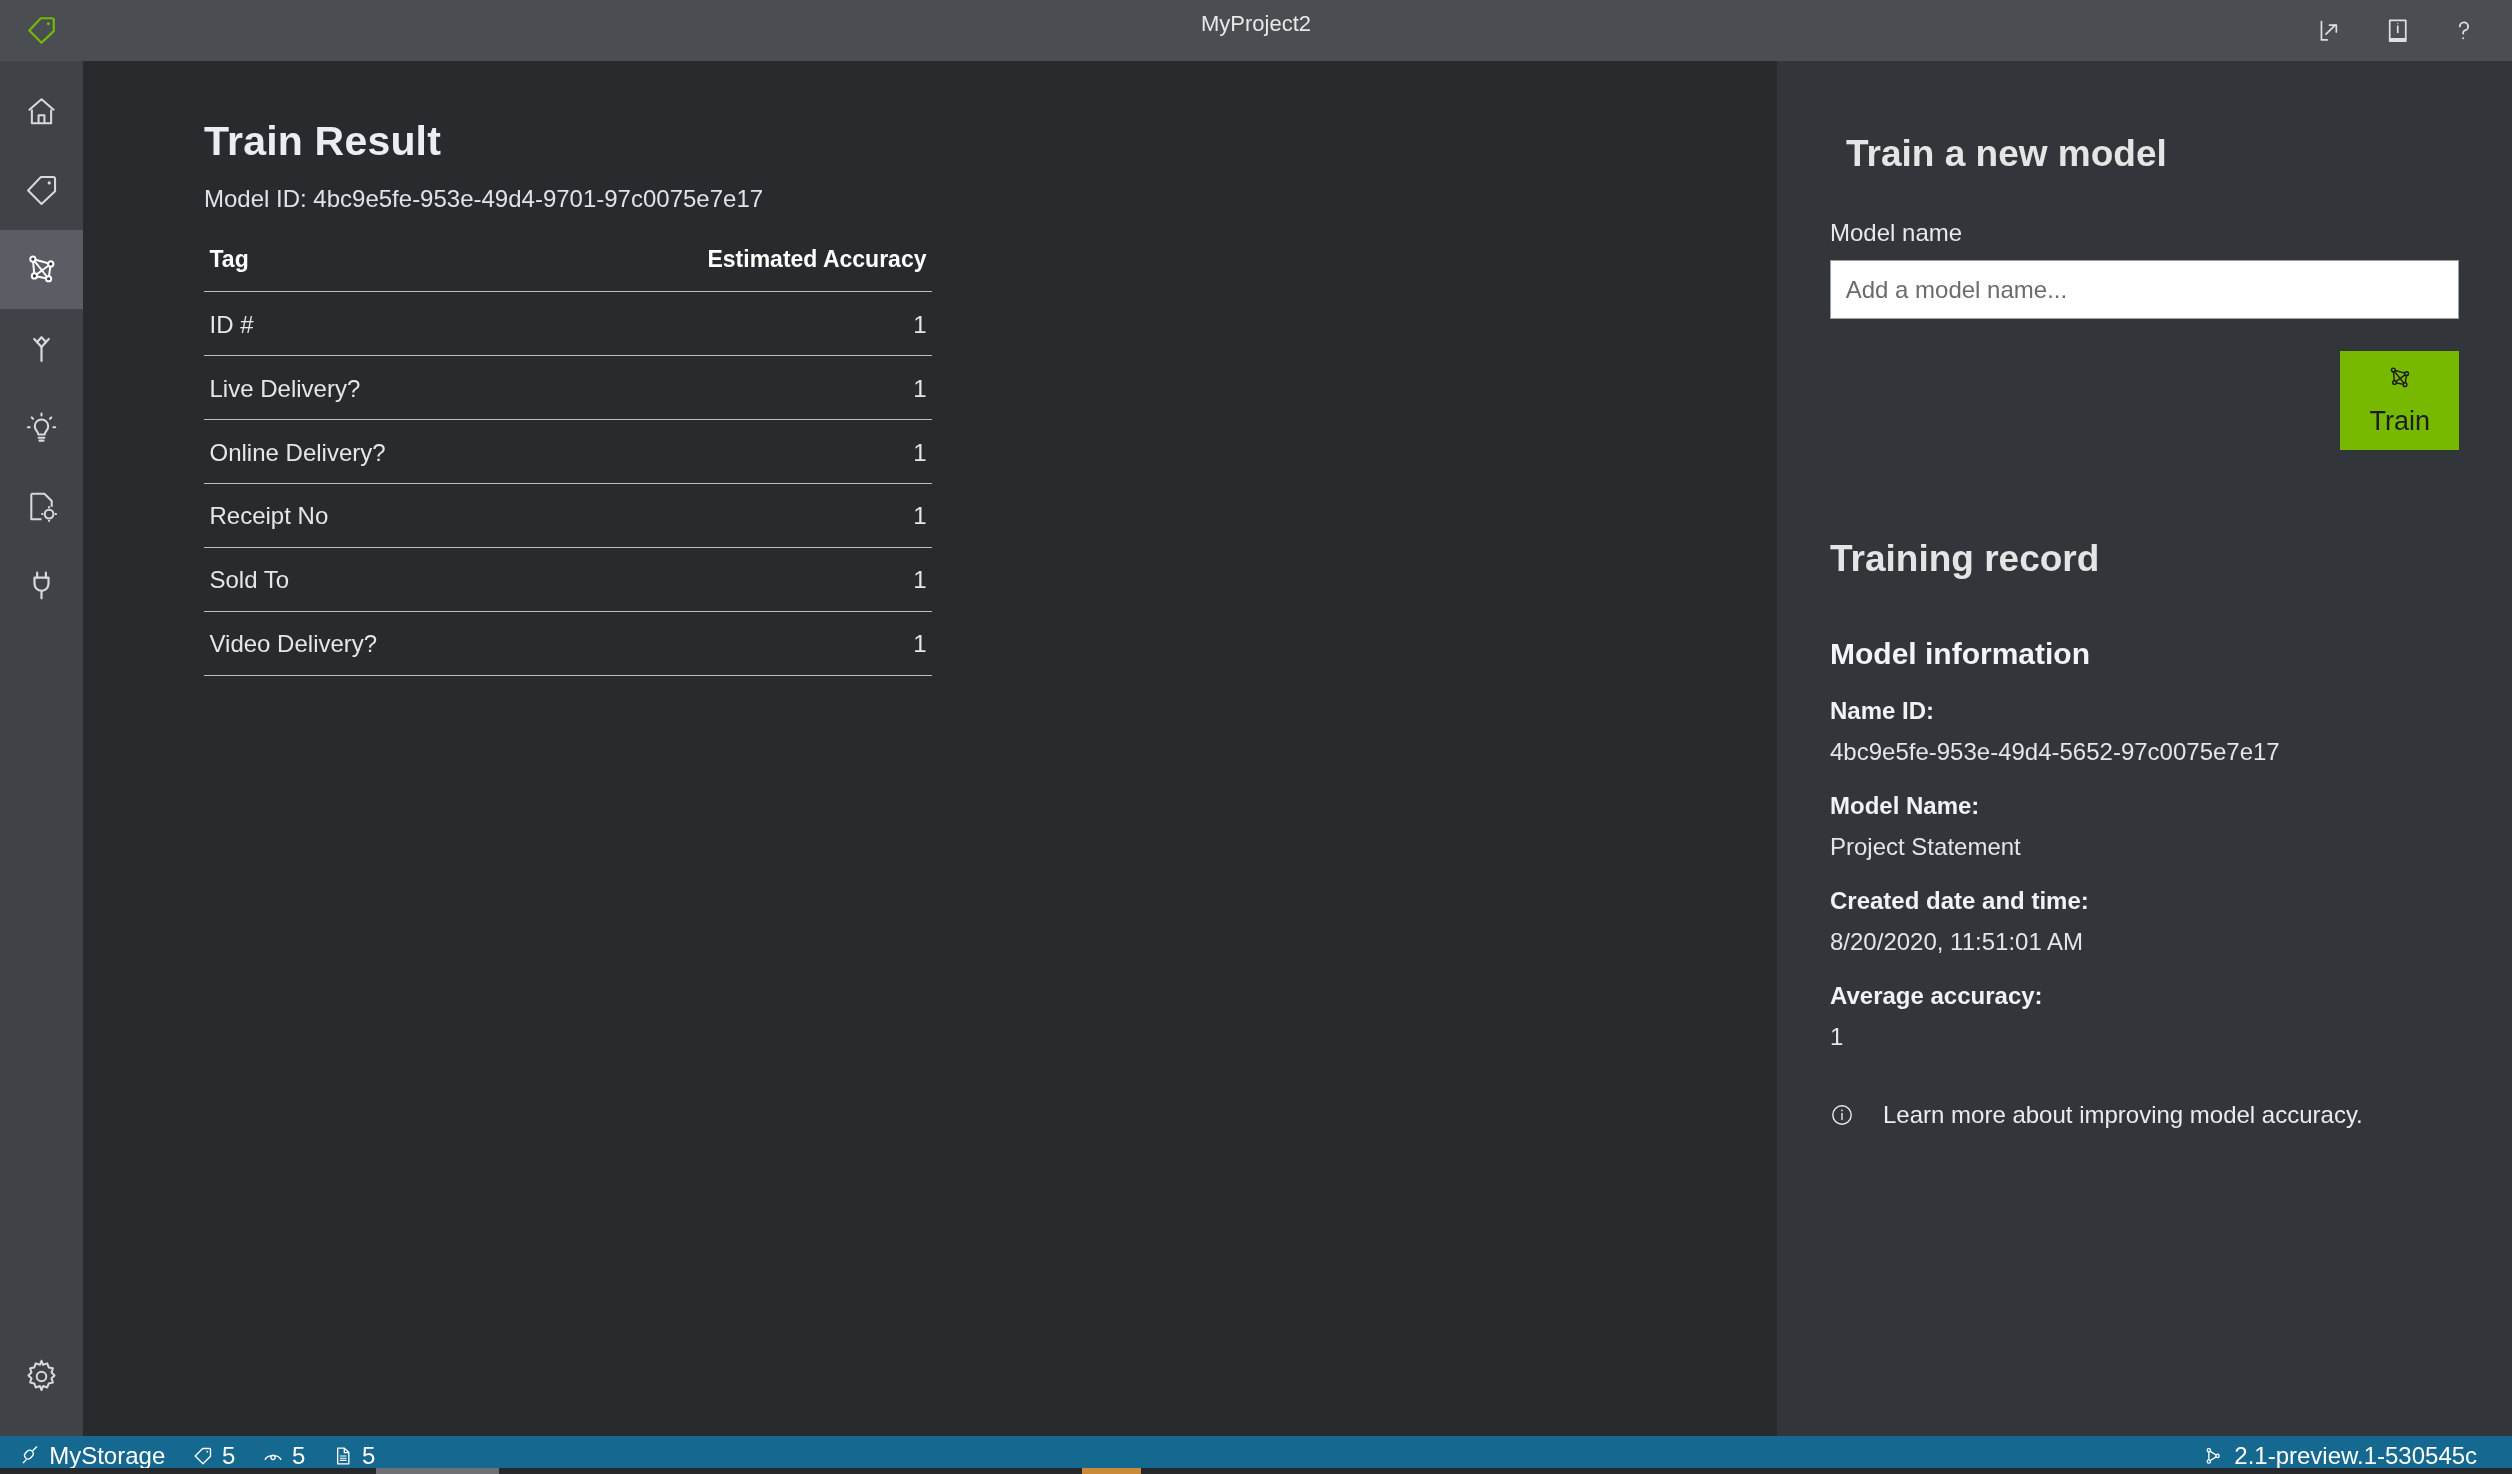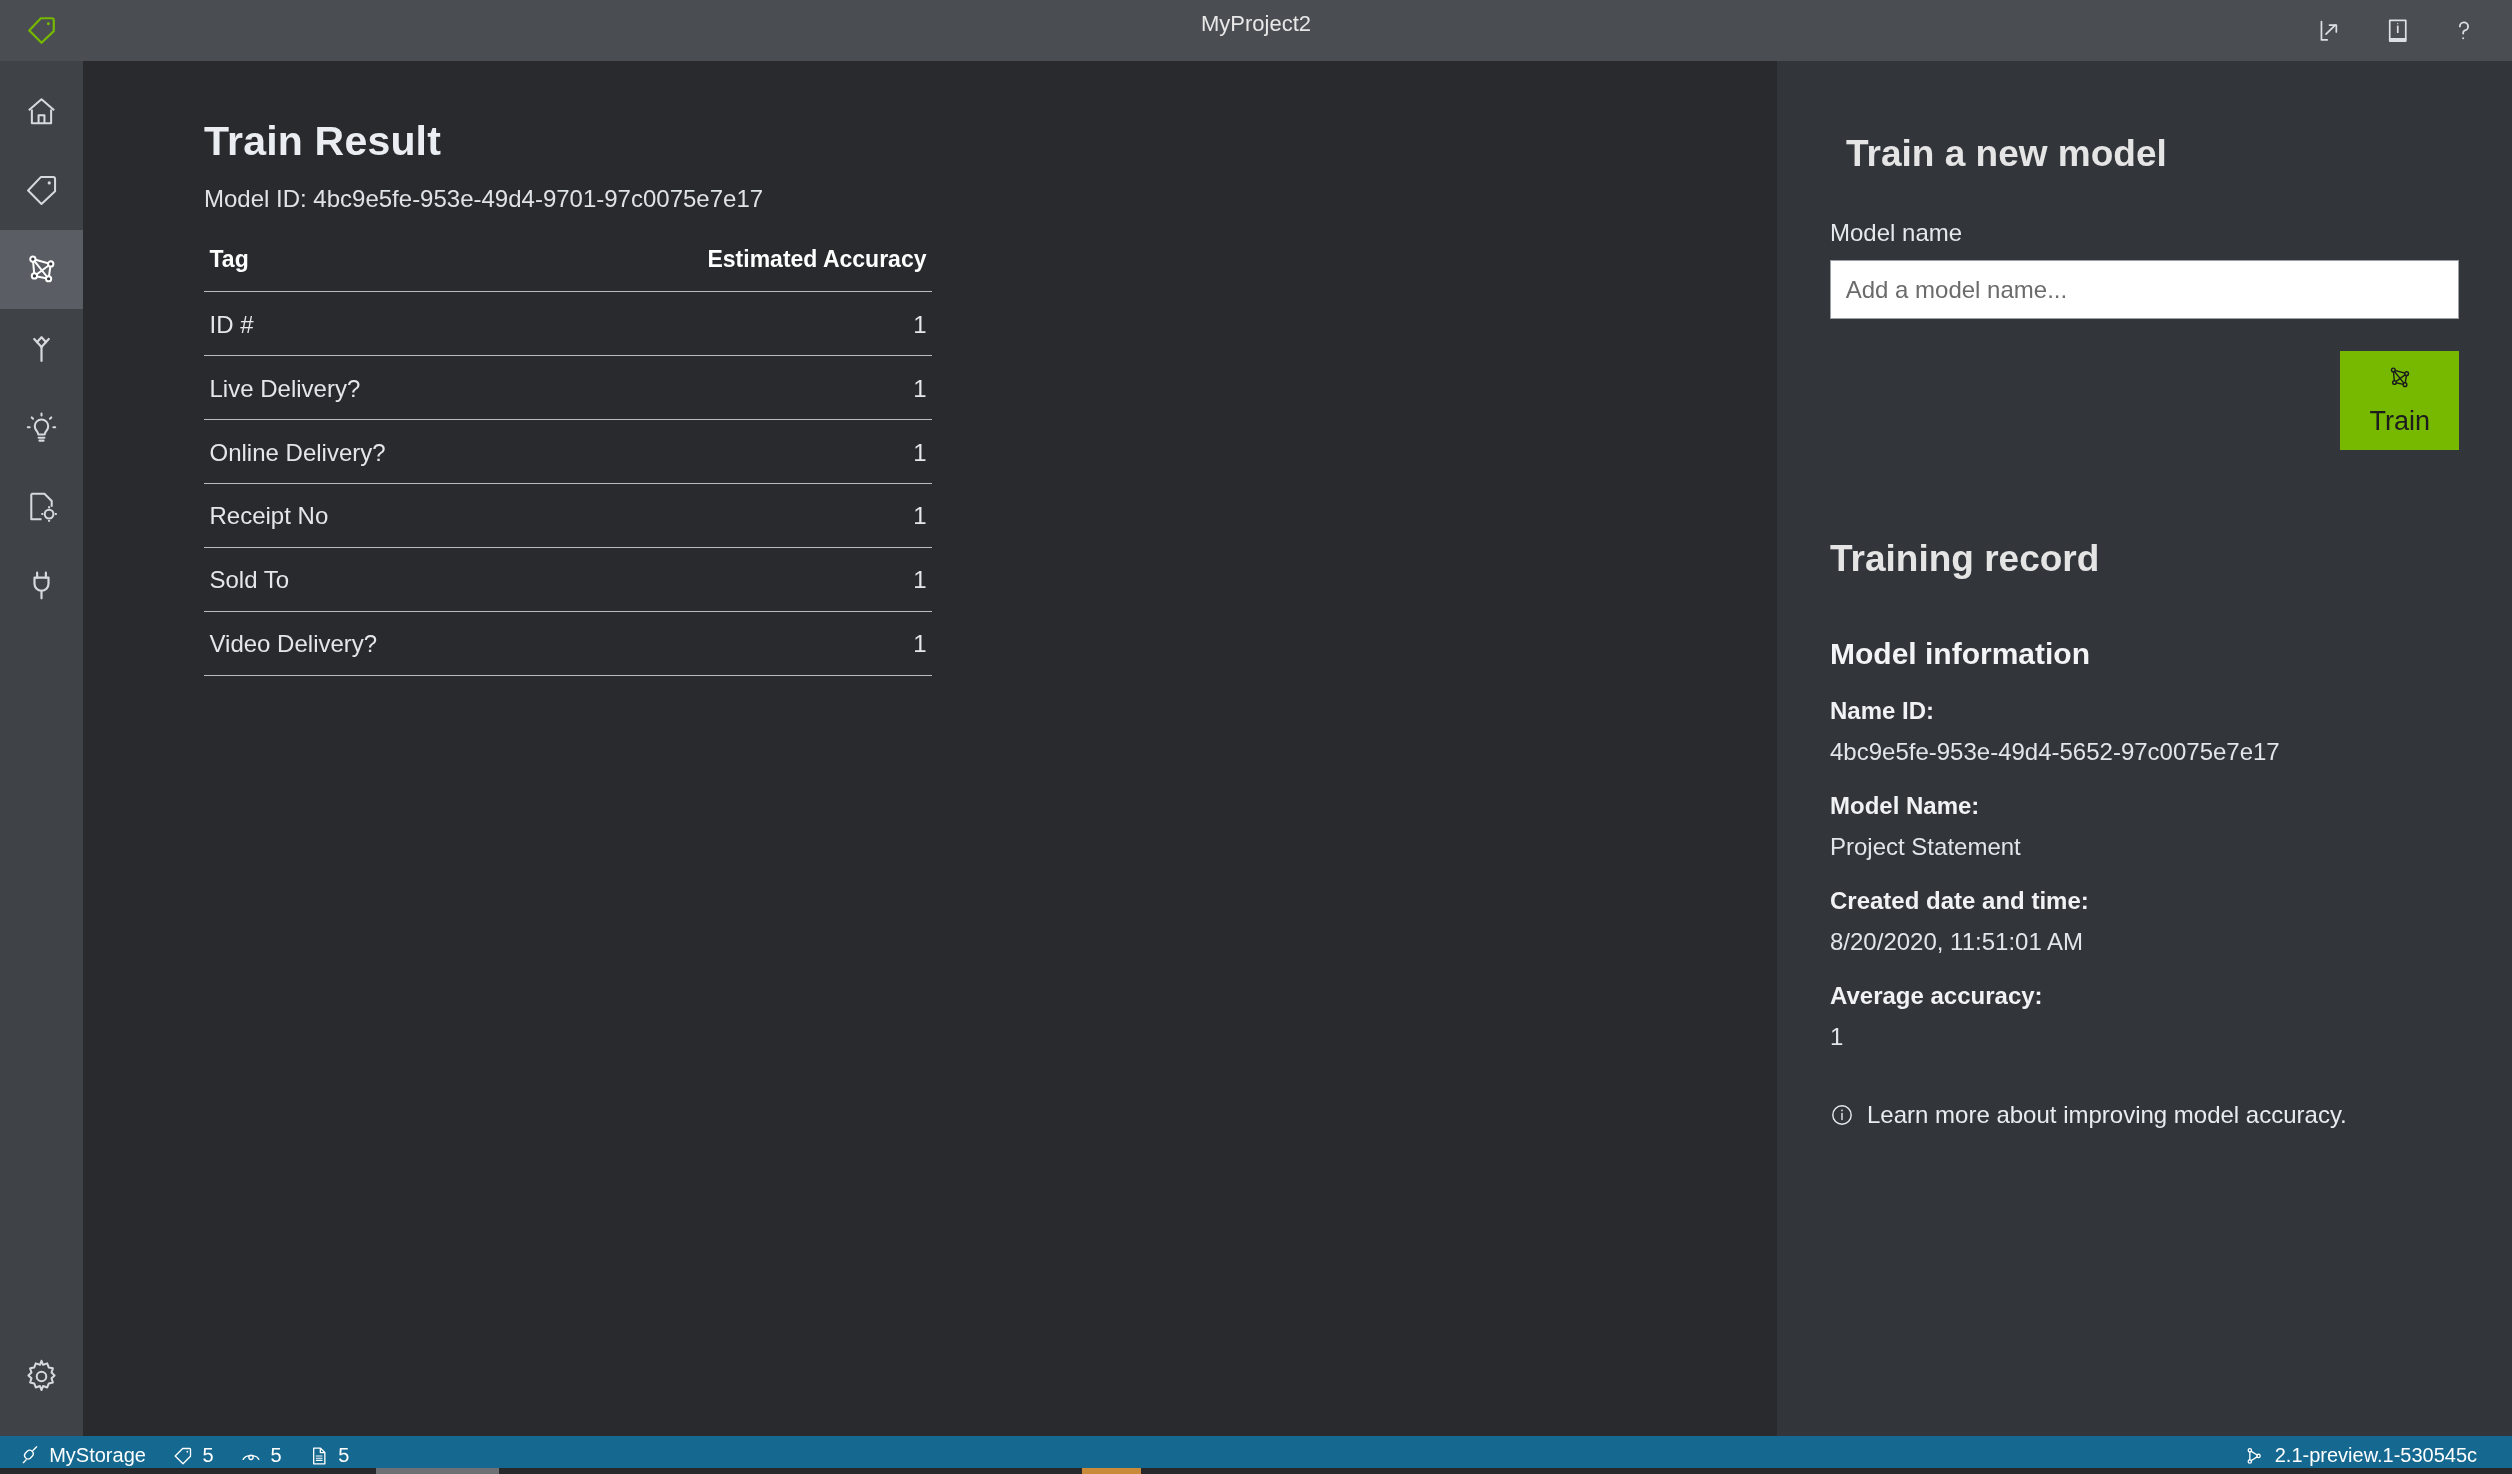--- a/index.html
+++ b/index.html
@@ -97,30 +97,30 @@
     color: #1d1d1d; font-size: 27px;
     padding: 13px 29px; cursor: pointer;
     font-family: "Liberation Sans", sans-serif;
     flex-direction: column;
   }
   .section-title { color: #e5e5e5; font-size: 37px; font-weight: 600; margin-top: 88px; }
   .subsection-title { color: #f2f4f6; font-size: 30px; font-weight: 600; margin-top: 57px; margin-bottom: 9.2px; }
   .info-key { color: #f0f2f4; font-size: 24px; font-weight: 700; margin-top: 26px; }
   .info-val { color: #e2e6ea; font-size: 24px; font-weight: 400; margin-top: 13px; }
   .learn-row {
-    display: flex; align-items: center; gap: 13px;
+    display: flex; align-items: center; gap: 29px;
     margin-top: 50px; color: #e9ecef; font-size: 24px; cursor: pointer;
   }
 
   
   .statusbar {
     height: 39px; flex: 0 0 39px;
     background: #15688f;
     display: flex; align-items: center;
-    color: #ffffff; font-size: 20px;
+    color: #ffffff; font-size: 24px;
     padding: 0 18.4px 0 20px;
   }
   .sb-group { display: flex; align-items: center; gap: 9.2px; margin-right: 27.5px; cursor: pointer; }
   .sb-right { margin-left: auto; display: flex; align-items: center; gap: 11px; margin-right: 16.5px; cursor: pointer; }
   .sb-ico { display: flex; align-items: center; }
 
   
   .scroll-strip { position: absolute; left: 0; bottom: 0; width: 100%; height: 7.3px; background: #26282c; }
   .scroll-thumb { position: absolute; height: 7.3px; background: #6d7176; }
   .scroll-thumb.orange { background: #c98b3a; }

